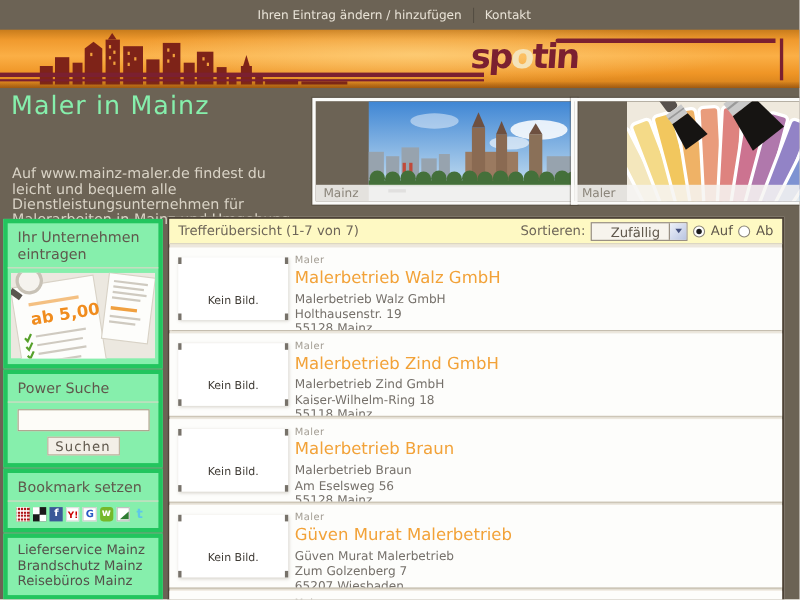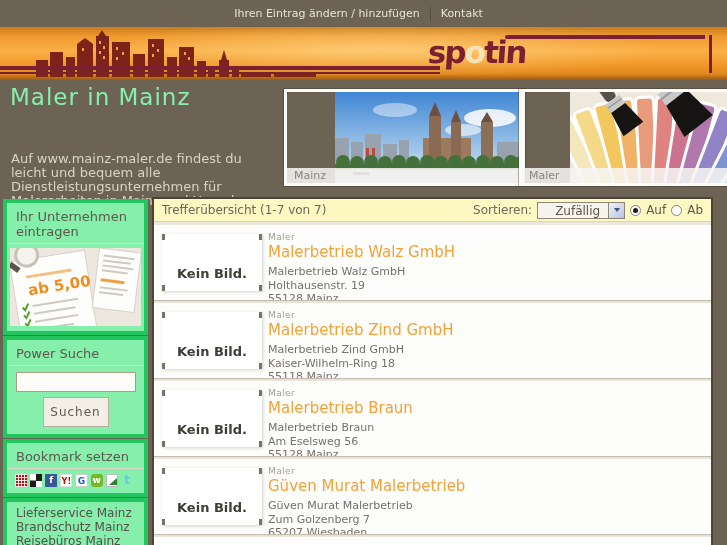--- a/index.html
+++ b/index.html
@@ -33,21 +33,21 @@
   .photo-mainz{left:284px;} .photo-maler{left:519px;}
   .photo svg{display:block;width:187px;height:91px;}
   .photo-caption{position:absolute;left:0;right:0;bottom:0;height:15px;background:rgba(246,245,242,.87);color:#8b857a;font-size:11px;line-height:15px;padding-left:7px;}
 
   
   .sidebar{position:absolute;left:3px;top:199px;width:145px;}
   .sbox{background:#86efac;border:4px solid #22c55e;margin-bottom:1px;}
   .sbox-title{font-size:13px;color:#5f584c;padding:6px 9px 4px;border-bottom:1px solid #ded7c9;}
   .promo{display:block;margin:4px auto 5px;width:131px;height:78px;cursor:pointer;}
   .search-input{display:block;margin:6px auto 0;width:120px;height:20px;border:1px solid #a99d85;background:#fdfcf8;padding:0 4px;font-size:12px;box-sizing:border-box;font-family:inherit;color:#4a453d;}
-  .search-btn{display:block;margin:5px auto 7px;width:66px;height:30px;background:#f3efe7;border:1px solid #b9ae99;color:#5f574b;font-size:12px;letter-spacing:1px;font-family:inherit;cursor:pointer;}
+  .search-btn{display:block;margin:5px auto 7px;width:66px;height:17px;background:#f3efe7;border:1px solid #b9ae99;color:#5f574b;font-size:12px;letter-spacing:1px;font-family:inherit;cursor:pointer;}
   .bm-row{padding:5px 8px 6px;display:flex;align-items:center;}
   .bm{width:13px;height:13px;display:inline-block;margin-right:3px;text-align:center;font:bold 9px/13px "DejaVu Sans",sans-serif;cursor:pointer;box-sizing:border-box;position:relative;}
   .bm-wong{background:#b01216;background-image:repeating-linear-gradient(0deg,rgba(255,255,255,.85) 0 1px,transparent 1px 3px),repeating-linear-gradient(90deg,rgba(255,255,255,.85) 0 1px,transparent 1px 3px);}
   .bm-del{background:#1a1a1a;background-image:linear-gradient(#fff,#fff),linear-gradient(#fff,#fff);background-size:50% 50%;background-position:0 0,100% 100%;background-repeat:no-repeat;}
   .bm-fb{background:#3b5998;color:#fff;}  .bm-fb::after{content:"f";}
   .bm-yh{background:#fff;color:#c00;border:1px solid #ddd;font-size:8px;} .bm-yh::after{content:"Y!";}
   .bm-gg{background:#fff;color:#2a5bc4;border:1px solid #ccc;} .bm-gg::after{content:"G";}
   .bm-wn{background:#76b82a;color:#fff;border-radius:3px;} .bm-wn::after{content:"w";}
   .bm-la{background:#fff;border:1px solid #bbb;}
   .bm-la::after{content:"";position:absolute;left:2px;top:3px;border-left:8px solid transparent;border-bottom:7px solid #2e7d32;}
@@ -68,21 +68,21 @@
   .radio{width:11px;height:11px;border-radius:50%;border:1px solid #8a8478;background:#fff;display:inline-block;box-sizing:border-box;cursor:pointer;}
   .radio-on::after{content:"";display:block;width:5px;height:5px;margin:2px;border-radius:50%;background:#1c1c1c;}
   .radio-label{font-size:12px;color:#5f574b;cursor:pointer;}
 
   .entry{position:relative;height:75px;margin-top:3px;background:#fdfdfb;box-shadow:0 1px 1px rgba(150,140,120,.45);overflow:hidden;}
   .noimg{position:absolute;left:8px;top:9px;width:100px;height:57px;background-color:#fff;
     box-shadow:1px 1px 3px rgba(120,110,90,.3);
     background-image:linear-gradient(#77726a,#77726a),linear-gradient(#77726a,#77726a),linear-gradient(#77726a,#77726a),linear-gradient(#77726a,#77726a);
     background-size:3px 6px;background-position:0 0,100% 0,0 100%,100% 100%;background-repeat:no-repeat;
     display:flex;align-items:center;justify-content:center;}
-  .noimg span{font-size:13px;font-weight:bold;color:#403c36;margin-top:22px;}
+  .noimg span{font-size:10px;font-weight:normal;color:#403c36;margin-top:22px;}
   .einfo{position:absolute;left:114px;top:7px;right:10px;}
   .ecat{font-size:9px;color:#a29c92;letter-spacing:.4px;}
   .etitle{display:inline-block;font-size:15px;color:#f2a238;margin:1px 0 4px;text-decoration:none;cursor:pointer;}
   .eaddr{font-size:11px;color:#75706a;line-height:13.5px;}
 </style>
 </head>
 <body>
 
 <div class="page">
 

